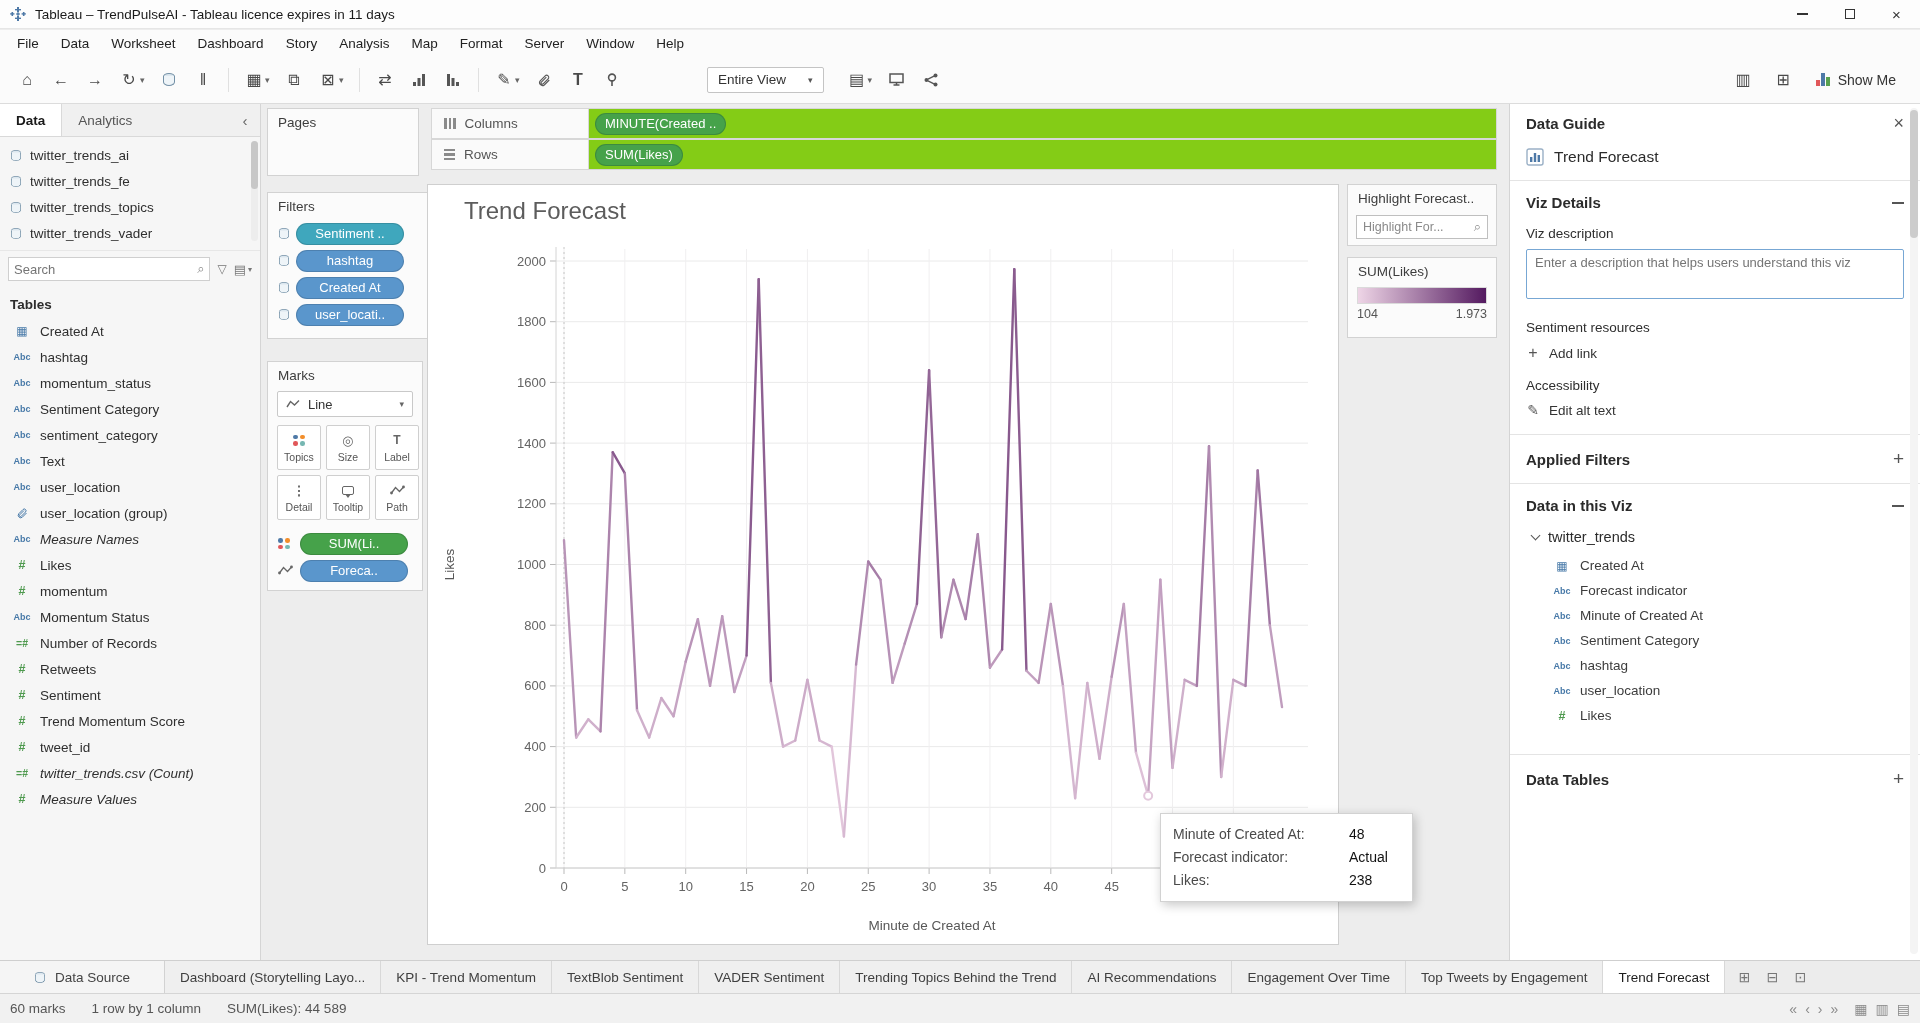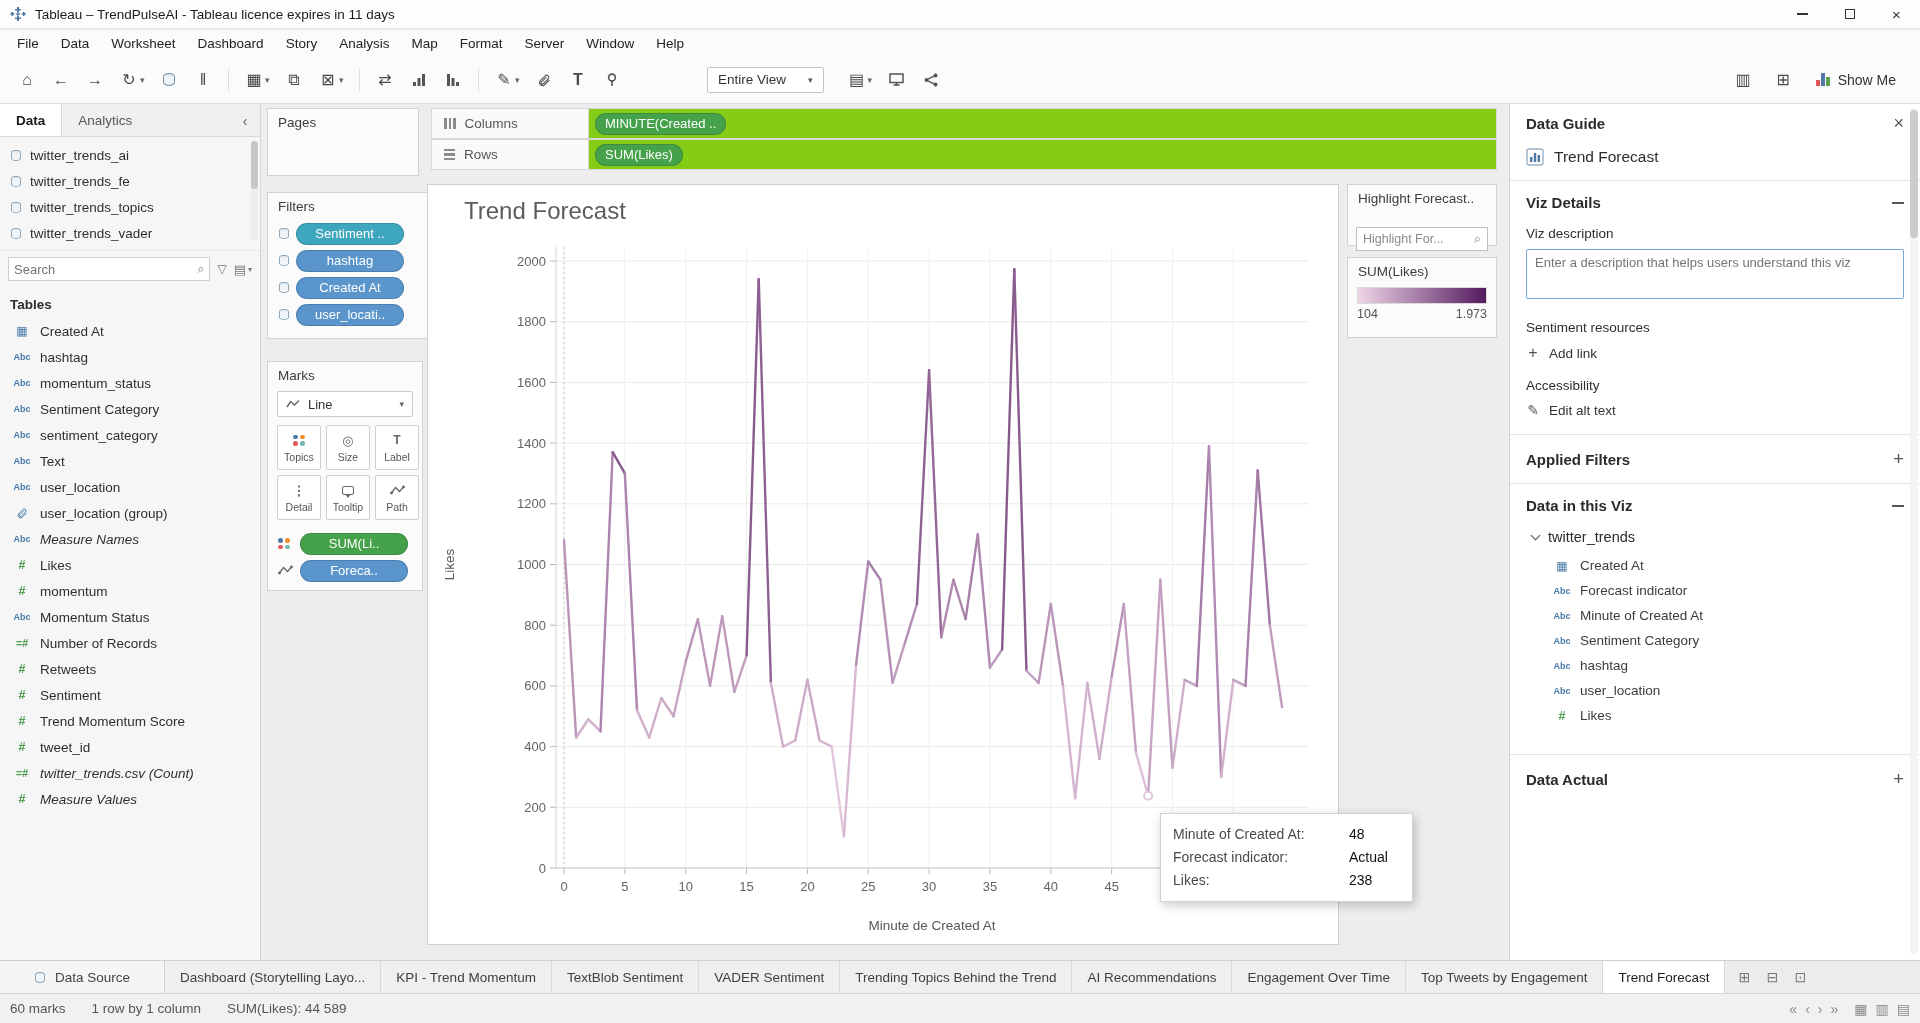--- a/index.html
+++ b/index.html
@@ -95,21 +95,21 @@
   .rows-glyph span{width:11px;height:2.5px;background:#8b8b8b;display:block}
   .shelf-pills{display:flex;align-items:center;gap:6px;padding-left:6px}
 
   
   #chart-card{position:absolute;left:427px;top:184px;width:912px;height:761px;background:#fff;border:1px solid #cfcfcf}
   .chart-title{position:absolute;left:36px;top:12px;font-size:24px;color:#5c5c5c}
   .chart-svg{position:absolute;left:0;top:0}
 
   
   #highlight-card{left:1347px;top:184px;width:150px;height:62px}
-  .hl-input{margin:15px 8px;height:24px;border:1px solid #bfbfbf;background:#fff;display:flex;align-items:center;padding:0 6px;font-size:12.5px;color:#8a8a8a;gap:4px}
+  .hl-input{margin:3px 8px;height:24px;border:1px solid #bfbfbf;background:#fff;display:flex;align-items:center;padding:0 6px;font-size:12.5px;color:#8a8a8a;gap:4px}
   .hl-input .search-glyph{margin-left:auto}
   #legend-card{left:1347px;top:257px;width:150px;height:81px}
   .grad-bar{margin:2px 9px 0;height:17px;border:1px solid #dadada}
   .grad-labels{display:flex;justify-content:space-between;margin:3px 9px;font-size:12.5px;color:#555}
 
   
   .tooltip{position:absolute;left:1160px;top:813px;width:253px;background:#fff;border:1px solid #d2d2d2;box-shadow:2px 3px 10px rgba(0,0,0,.22);padding:9px 12px;z-index:40;font-size:14px}
   .tt-row{display:flex;line-height:23px}
   .tt-lb{width:176px;color:#4a4a4a}
   .tt-val{font-weight:normal;color:#111}
@@ -819,21 +819,21 @@
         </div>
         <div class="dg-field">
           <span class="fi">
             <span class="fi-num">#</span>
           </span>
           <span>Likes</span>
         </div>
       </div>
     <div class="dg-divider" style="margin-top:26px"></div>
     <div class="dg-sec">
-      <span>Data Actual</span>
+      <span>Data Tables</span>
       <span class="dg-plus">+</span>
     </div>
     <div class="dg-scroll">
         <div class="dg-thumb"></div>
       </div>
   </div>
 
   <div class="tabstrip">
     <div class="ds-tab">
       <span class="db-icon small"></span>

